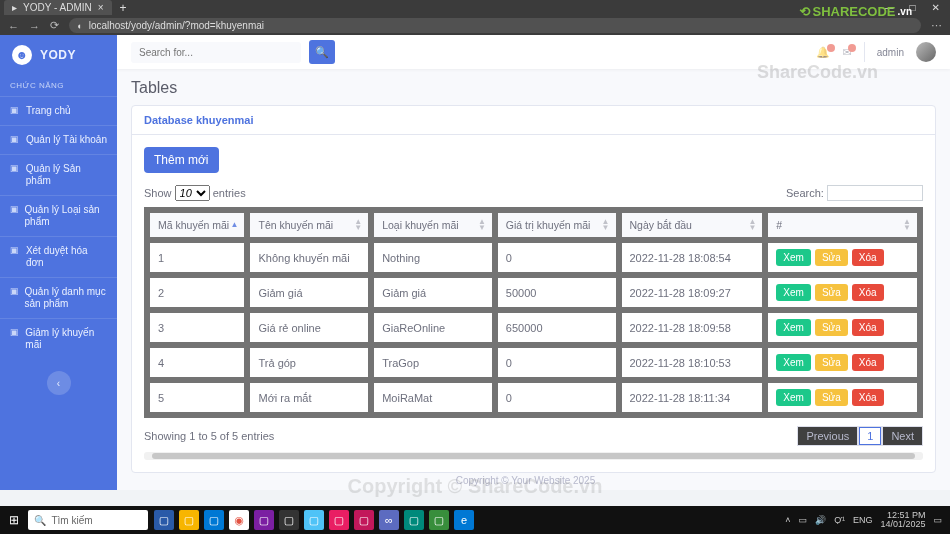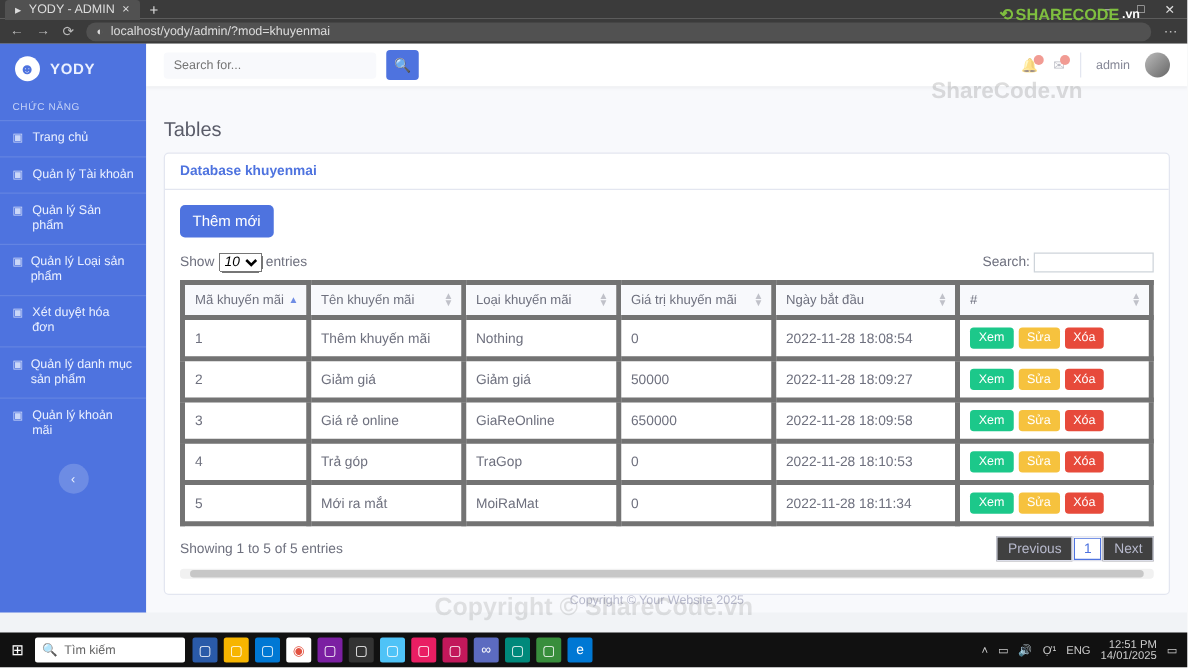--- a/index.html
+++ b/index.html
@@ -36,21 +36,21 @@
   
   .sidebar { width:117px; background:#4e73df; color:#eaf0ff; display:flex; flex-direction:column; font-size:10px; }
   .brand { display:flex; align-items:center; gap:8px; padding:10px 12px; font-weight:700; font-size:12px; letter-spacing:.5px; }
   .brand .logo { width:20px; height:20px; border-radius:10px; background:#fff; color:#4e73df; display:flex; align-items:center; justify-content:center; font-size:12px; font-weight:700; }
   .side-section { padding:6px 10px; font-size:8px; opacity:.75; letter-spacing:.5px; }
   .side-item { padding:8px 10px; display:flex; gap:6px; align-items:flex-start; border-top:1px solid rgba(255,255,255,.12); line-height:1.2; }
   .side-item .ic { width:10px; opacity:.8; font-size:9px; }
   .side-collapse { align-self:center; margin:12px 0; width:24px; height:24px; border-radius:12px; background:rgba(255,255,255,.18); display:flex; align-items:center; justify-content:center; font-size:10px; }
 
   
-  .main { flex:1; display:flex; flex-direction:column; background:#f8f9fc; overflow:hidden;justify-content:space-between; }
+  .main { flex:1; display:flex; flex-direction:column; background:#f8f9fc; overflow:hidden; }
 
   
   .topbar { height:34px; background:#fff; display:flex; align-items:center; padding:0 14px; gap:8px; box-shadow:0 1px 3px rgba(0,0,0,.05); position:relative; z-index:2;}
   .search-input { width:170px; border:0; background:#f8f9fc; border-radius:3px; padding:5px 8px; font-size:10px; color:#888; }
   .search-btn { width:26px; height:24px; background:#4e73df; border-radius:3px; color:#fff; display:flex; align-items:center; justify-content:center; font-size:11px; }
   .top-right { margin-left:auto; display:flex; align-items:center; gap:12px; font-size:10px; color:#858796;}
   .bell, .mail { position:relative; font-size:11px; opacity:.55; }
   .bell::after, .mail::after { content:""; position:absolute; top:-2px; right:-4px; width:8px; height:8px; background:#e74a3b; border-radius:4px; font-size:6px; color:#fff; display:flex; align-items:center; justify-content:center; }
   .divider { width:1px; height:20px; background:#e3e6f0; }
   .avatar { width:20px; height:20px; border-radius:10px; background:linear-gradient(135deg,#bbb,#666); }
@@ -63,21 +63,21 @@
   .card-header { padding:8px 12px; border-bottom:1px solid #e3e6f0; color:#4e73df; font-size:11px; font-weight:600; }
   .card-body { padding:12px; }
 
   .btn-primary { background:#4e73df; color:#fff; border-radius:4px; padding:6px 10px; font-size:12px; display:inline-block; }
 
   .dt-top { display:flex; align-items:center; justify-content:space-between; margin:12px 0 6px; font-size:11px; color:#6e707e;}
   .dt-top select { font-size:11px;font-style:italic; }
   .dt-top input { width:96px; border:1px solid #ced4da; font-size:11px; padding:1px 3px; }
 
   table { width:100%; border-collapse:collapse; font-size:11px; color:#6e707e; }
-  th, td { border:4px solid #737373; padding:6px 8px; text-align:left; vertical-align:middle;}
+  th, td { border:6px solid #737373; padding:6px 8px; text-align:left; vertical-align:middle;}
   th { background:#f8f9fc; font-weight:400; font-size:10.5px; position:relative; }
   th .sort { position:absolute; right:6px; top:50%; transform:translateY(-50%); font-size:8px; opacity:.4; line-height:6px;}
   th.sorted .sort { opacity:.8; color:#4e73df; }
 
   .actions { display:flex; gap:4px; }
   .actions .btn { color:#fff; border-radius:3px; padding:3px 7px; font-size:10px; }
   .btn-view { background:#1cc88a; }
   .btn-edit { background:#f6c23e; }
   .btn-del  { background:#e74a3b; }
 
@@ -86,21 +86,21 @@
   .pager .pg { border:1px solid #dddfeb; padding:3px 8px; background:#404040; color:#4e73df; }
   .pager .pg.active { background:#fff; color:#4e73df; box-shadow:inset 0 0 0 1px #4e73df; }
   .pager .pg.disabled { color:#b7b9cc; }
 
   .hscroll { height:8px; background:#f1f1f1; border-radius:3px; margin-top:6px; position:relative;}
   .hscroll::before{ content:""; position:absolute; left:1%; right:1%; top:1px; bottom:1px; background:#c7c7c7; border-radius:3px;}
 
   .footer { text-align:center; font-size:10px; color:#b7b9cc; position:absolute; bottom:48px; left:117px; right:16px; }
 
   
-  .wm-top { position:absolute; top:62px; right:84px; font-size:18px; font-weight:700; color:rgba(120,120,120,.25); z-index:3;}
+  .wm-top { position:absolute; top:62px; right:72px; font-size:18px; font-weight:700; color:rgba(120,120,120,.25); z-index:3;}
   .wm-bottom { position:absolute; bottom:36px; left:50%; transform:translateX(-50%); font-size:20px; font-weight:700; color:rgba(120,120,120,.20); z-index:3;}
 
   
   .taskbar { position:absolute; left:0; right:0; bottom:0; height:28px; background:#111; color:#fff; display:flex; align-items:center; font-size:10px; }
   .taskbar .start { width:28px; height:28px; display:flex; align-items:center; justify-content:center; font-size:12px; }
   .taskbar .searchbox { background:#fff; color:#666; width:120px; height:20px; border-radius:2px; display:flex; align-items:center; gap:5px; padding:0 6px; }
   .taskbar .icons { display:flex; gap:5px; margin-left:6px; }
   .taskbar .icons .ico { width:20px; height:20px; border-radius:2px; display:flex; align-items:center; justify-content:center; font-size:11px; }
   .taskbar .tray { margin-left:auto; display:flex; align-items:center; gap:8px; padding:0 8px; font-size:9px; color:#ccc;}
   .taskbar .clock { text-align:right; line-height:1; }
@@ -167,21 +167,21 @@
     <div class="side-item">
         <span class="ic">▣</span>
         <span>Xét duyệt hóa đơn</span>
       </div>
     <div class="side-item">
         <span class="ic">▣</span>
         <span>Quản lý danh mục sản phẩm</span>
       </div>
     <div class="side-item">
         <span class="ic">▣</span>
-        <span>Quản lý khoản mãi</span>
+        <span>Giảm lý khuyến mãi</span>
       </div>
 
     <div class="side-collapse">
         <span>‹</span>
       </div>
   </div>
 
   <div class="main">
     <div class="topbar">
       <input class="search-input" placeholder="Search for..." style="">
@@ -224,21 +224,21 @@
                 <th style="width:16%"><span>Tên khuyến mãi</span><span class="sort">▲<br>▼</span></th>
                 <th style="width:16%"><span>Loại khuyến mãi</span><span class="sort">▲<br>▼</span></th>
                 <th style="width:16%"><span>Giá trị khuyến mãi</span><span class="sort">▲<br>▼</span></th>
                 <th style="width:19%"><span>Ngày bắt đầu</span><span class="sort">▲<br>▼</span></th>
                 <th><span>#</span><span class="sort">▲<br>▼</span></th>
               </tr>
             </thead>
             <tbody id="tbody">
                 <tr>
                   <td>1</td>
-                  <td>Thêm khuyến mãi</td>
+                  <td>Không khuyến mãi</td>
                   <td>Nothing</td>
                   <td>0</td>
                   <td>2022-11-28 18:08:54</td>
                   <td>
                     <div class="actions">
                       <span class="btn btn-view">Xem</span>
                       <span class="btn btn-edit">Sửa</span>
                       <span class="btn btn-del">Xóa</span>
                     </div>
                   </td>

